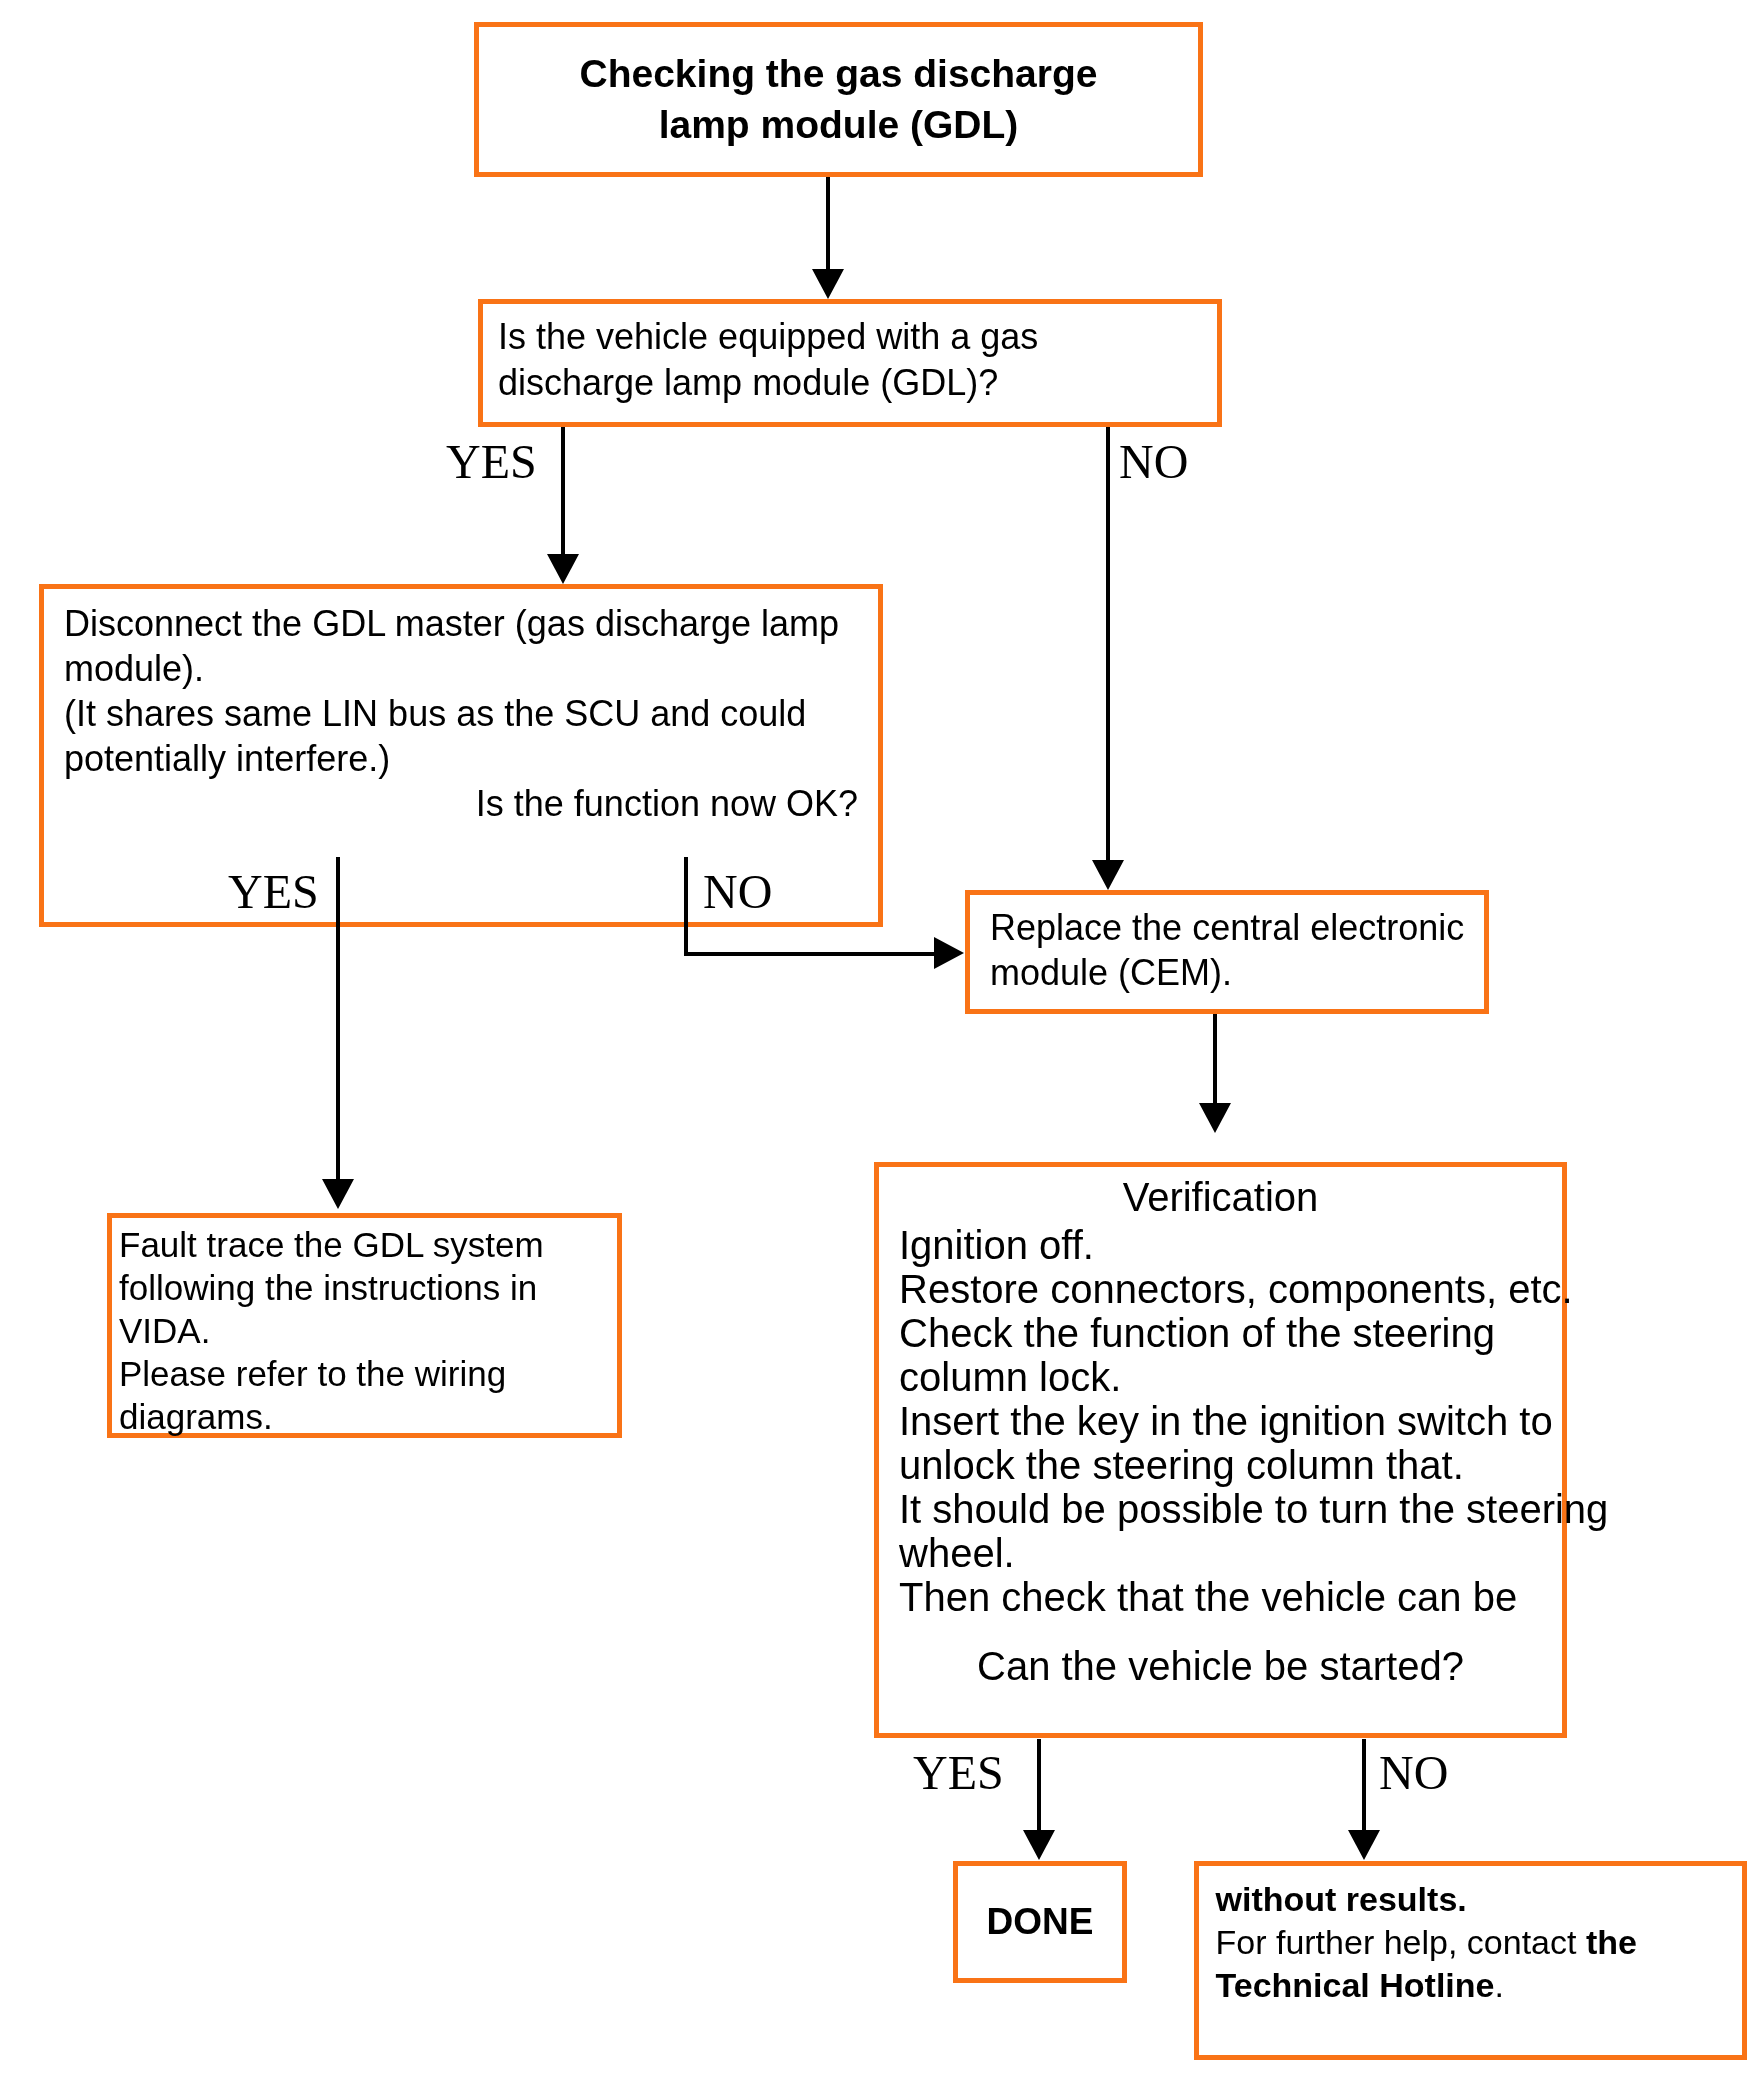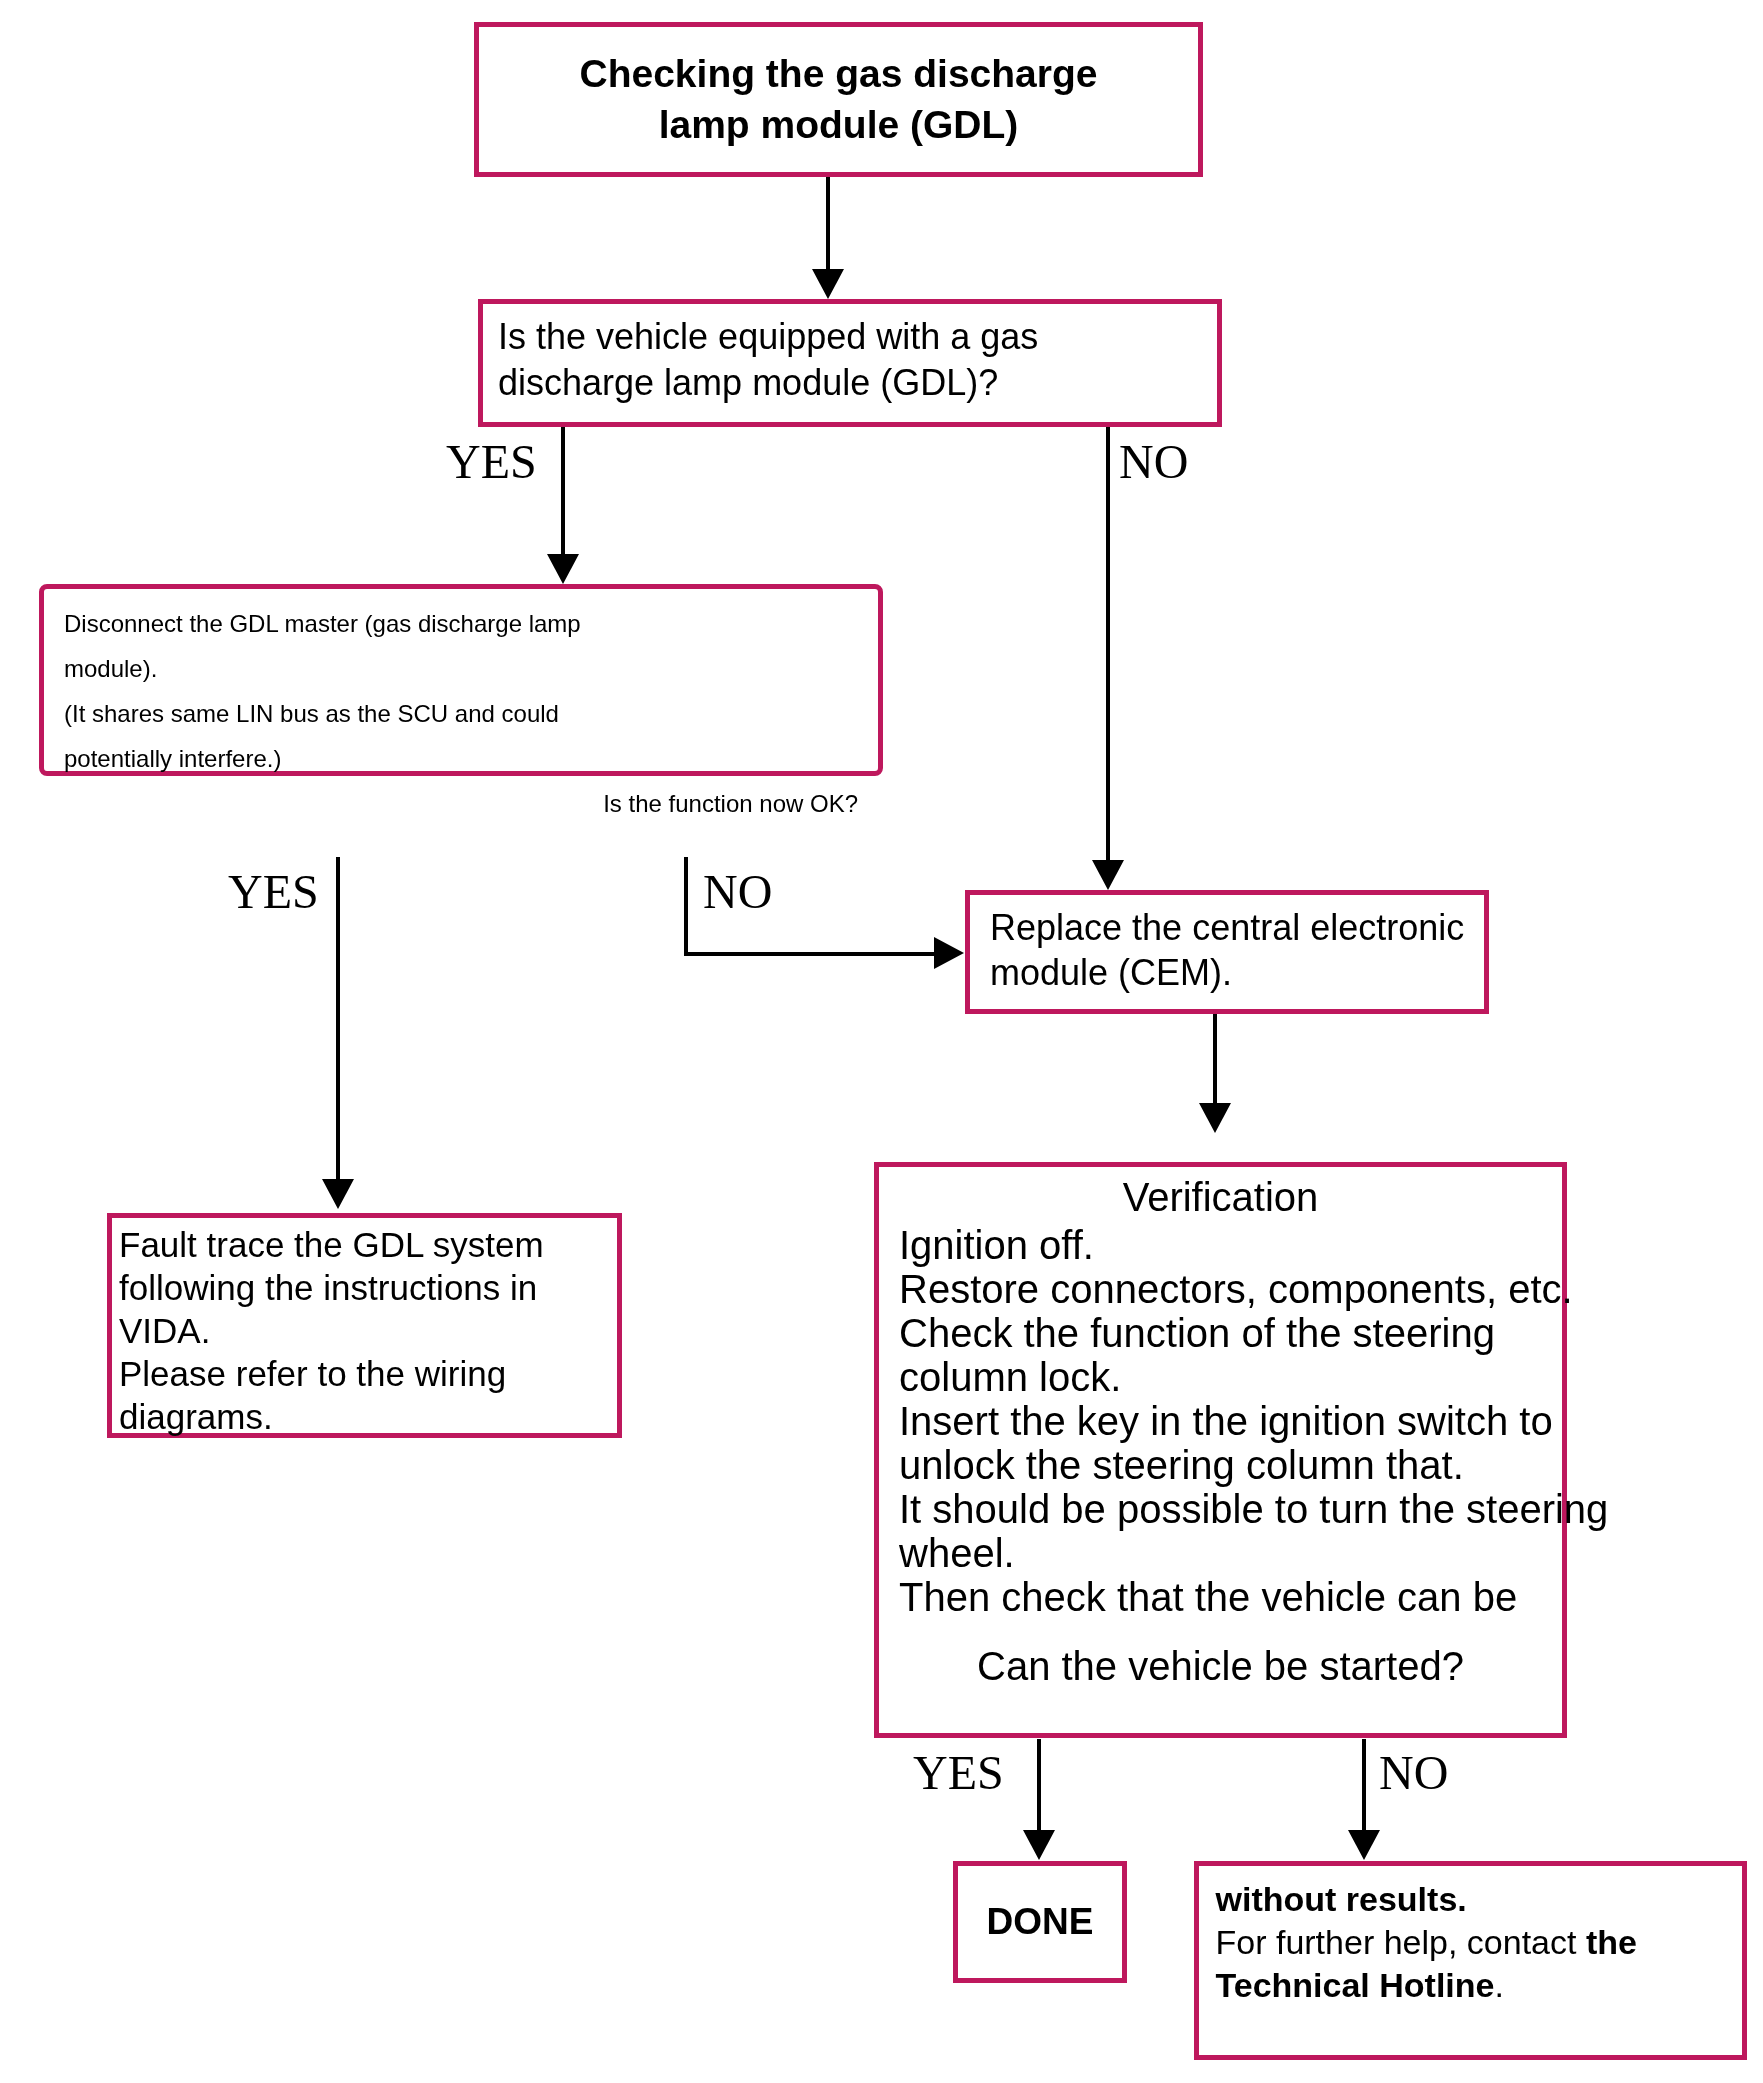--- a/index.html
+++ b/index.html
@@ -8,21 +8,21 @@
     width: 1764px;
     height: 2084px;
     background: #ffffff;
     color: #000000;
     font-family: "Liberation Sans", "DejaVu Sans", sans-serif;
     overflow: hidden;
   }
   .box {
     position: absolute;
     box-sizing: border-box;
-    border: 5px solid #be185d;
+    border: 5px solid #f97316;
     background: #ffffff;
   }
   .line { position: absolute; background: #000000; }
   .arrow-down {
     position: absolute; width: 0; height: 0;
     border-left: 16.5px solid transparent;
     border-right: 16.5px solid transparent;
     border-top: 30px solid #000000;
   }
   .arrow-right {
@@ -46,22 +46,22 @@
     text-align: center;
     font-weight: bold; font-size: 39px; line-height: 51px;
   }
   
   .question-box {
     left: 478px; top: 299px; width: 744px; height: 128px;
     padding: 10px 0 0 15px; font-size: 36px; line-height: 46px;
   }
   
   .disconnect-box {
-    left: 39px; top: 584px; width: 844px; height: 192px;
-    padding: 11.6px 20px 0 20px; font-size: 24px; line-height: 45px; border-radius: 8px;
+    left: 39px; top: 584px; width: 844px; height: 343px;
+    padding: 11.6px 20px 0 20px; font-size: 36px; line-height: 45px;
   }
   .disconnect-box .centered-q { text-align: right; }
   
   .cem-box {
     left: 965px; top: 890px; width: 524px; height: 124px;
     padding: 10px 16px 0 20px; font-size: 36px; line-height: 45px;
   }
   
   .fault-box {
     left: 107px; top: 1213px; width: 515px; height: 225px;

